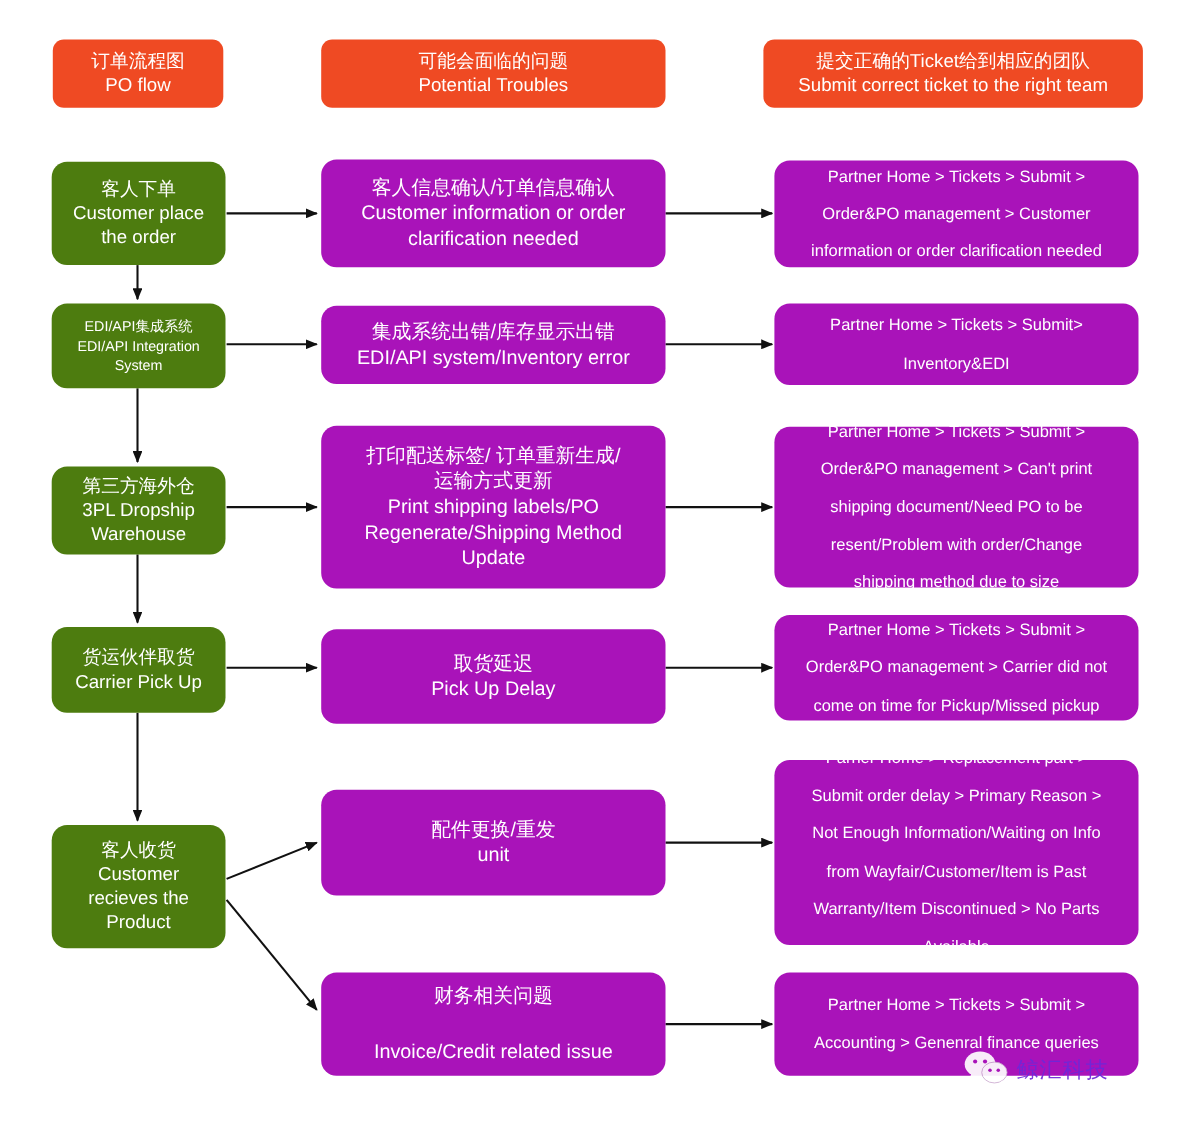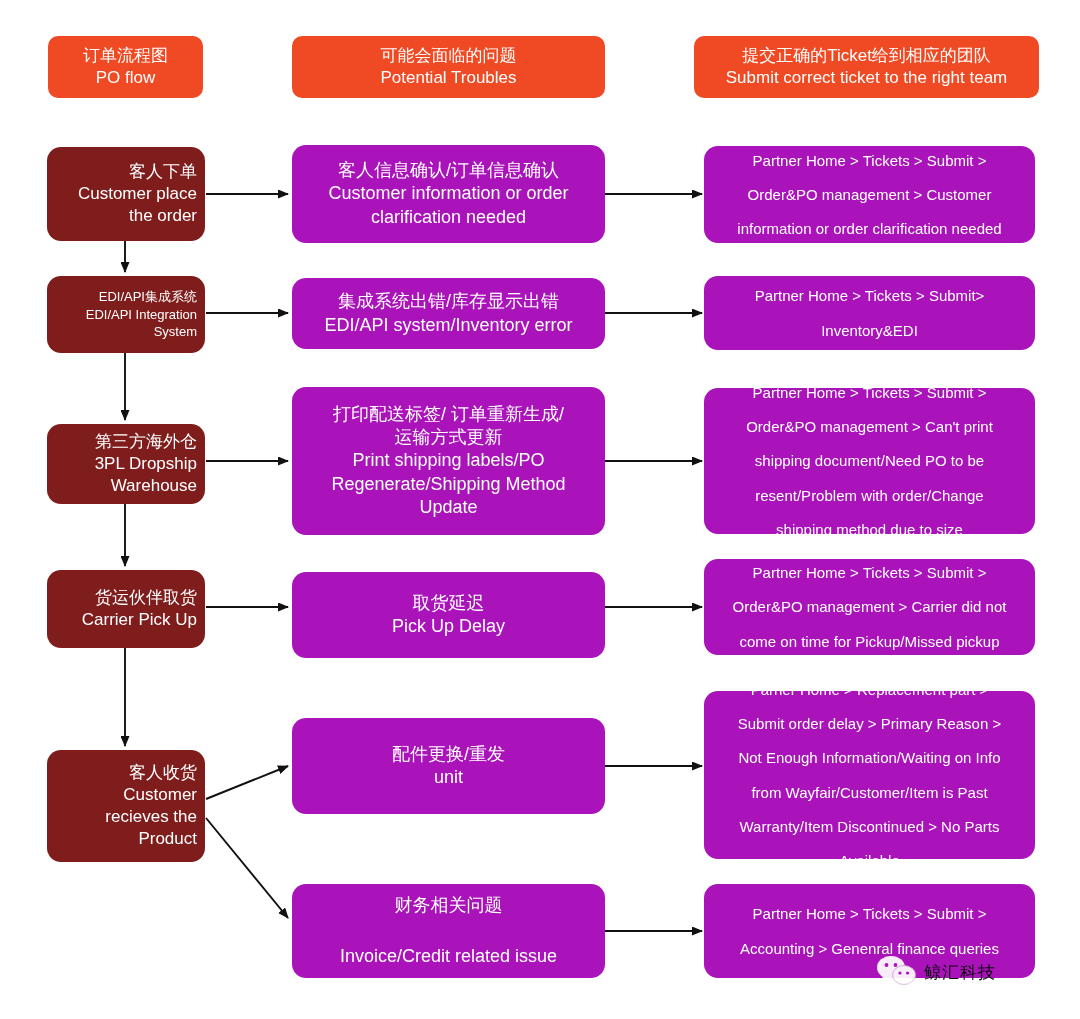--- a/index.html
+++ b/index.html
@@ -39,38 +39,38 @@
     padding: 4px 8px;
     line-height: 1.30;
     z-index: 2;
   }
   .node .line { display: block; width: 100%; }
   .hdr {
     background: #ef4a23;
     border-radius: 10px;
     font-size: 17px;
   }
-  .stage  { background: #7f1d1d; text-align: right; }
+  .stage  { background: #4d7c0f; }
   .issue  { background: #a913b9; }
   .ticket { background: #a913b9; }
   .stage  { font-size: 17px; }
   .issue  { font-size: 18px; }
   .ticket { font-size: 15px; line-height: 1.42; gap: 13px; }
   .small  { font-size: 13px; line-height: 1.36; }
   .watermark {
     position: absolute;
     display: flex;
     align-items: center;
     gap: 6px;
     z-index: 5;
     opacity: 0.92;
   }
   .watermark .wm-text {
-    font-size: 17px;
-    color: #000000;
+    font-size: 20px;
+    color: #6d28d9;
     letter-spacing: 1px;
     font-family: "DejaVu Sans", sans-serif;
   }
 </style>
 </head>
 <body>
 
 <div id="canvas">
 
   <svg id="edges" viewBox="0 0 1080 1019" xmlns="http://www.w3.org/2000/svg">

